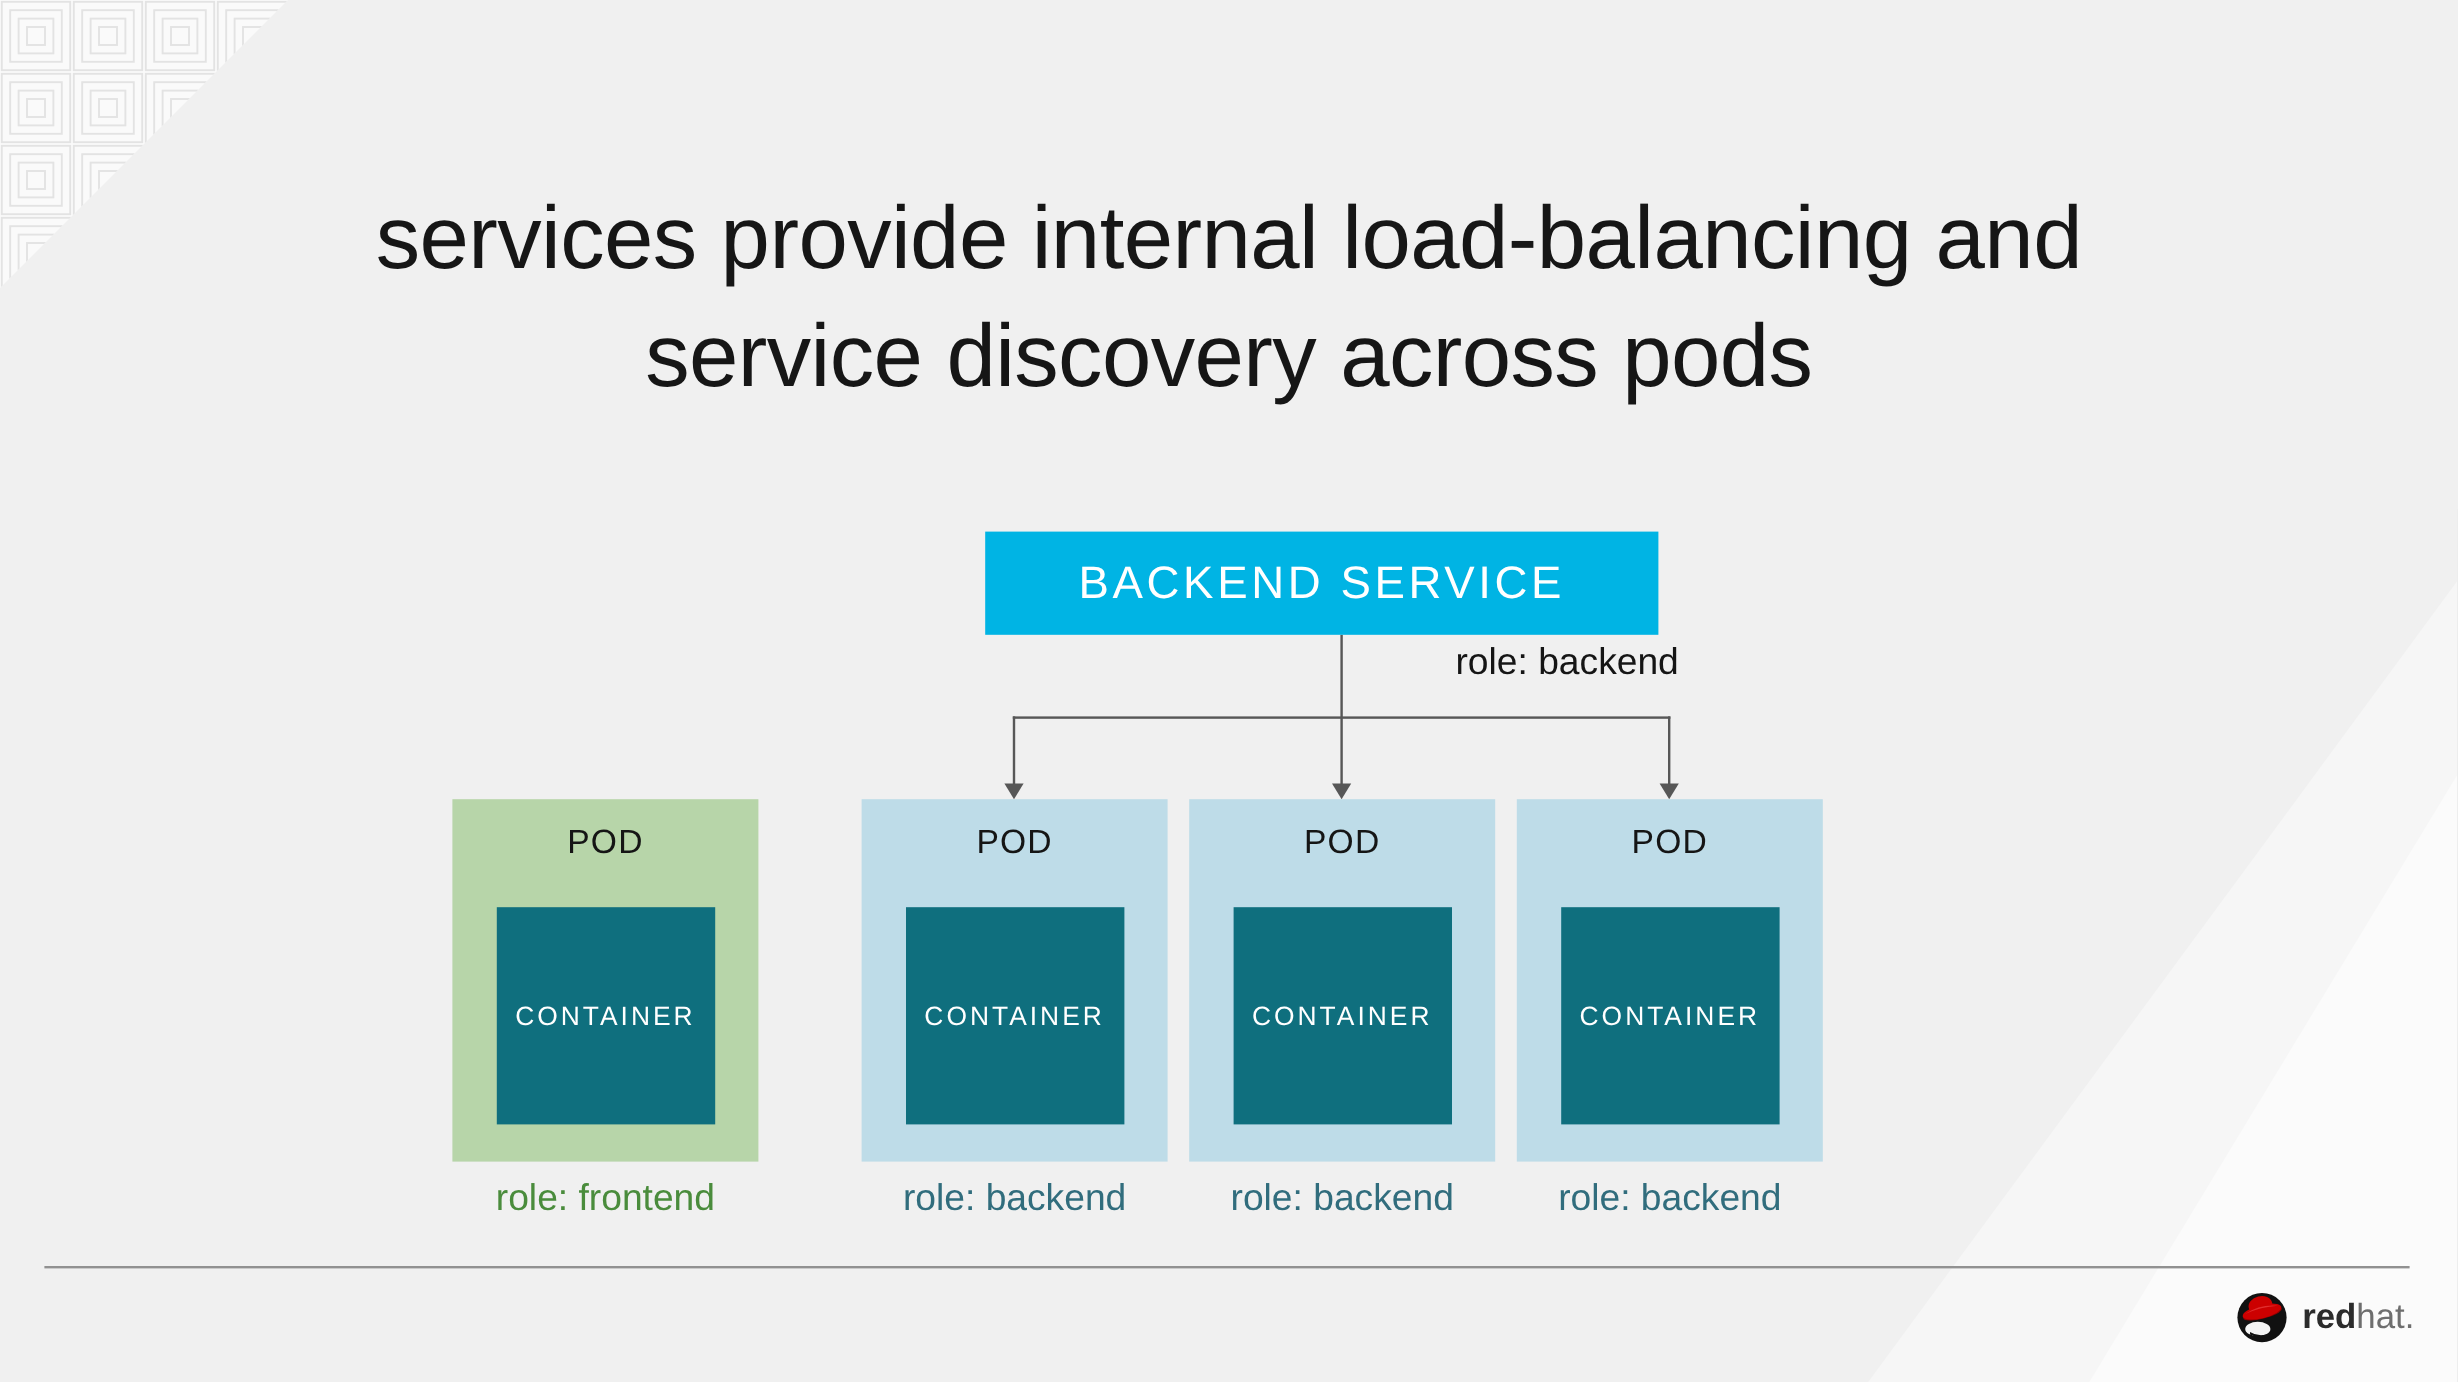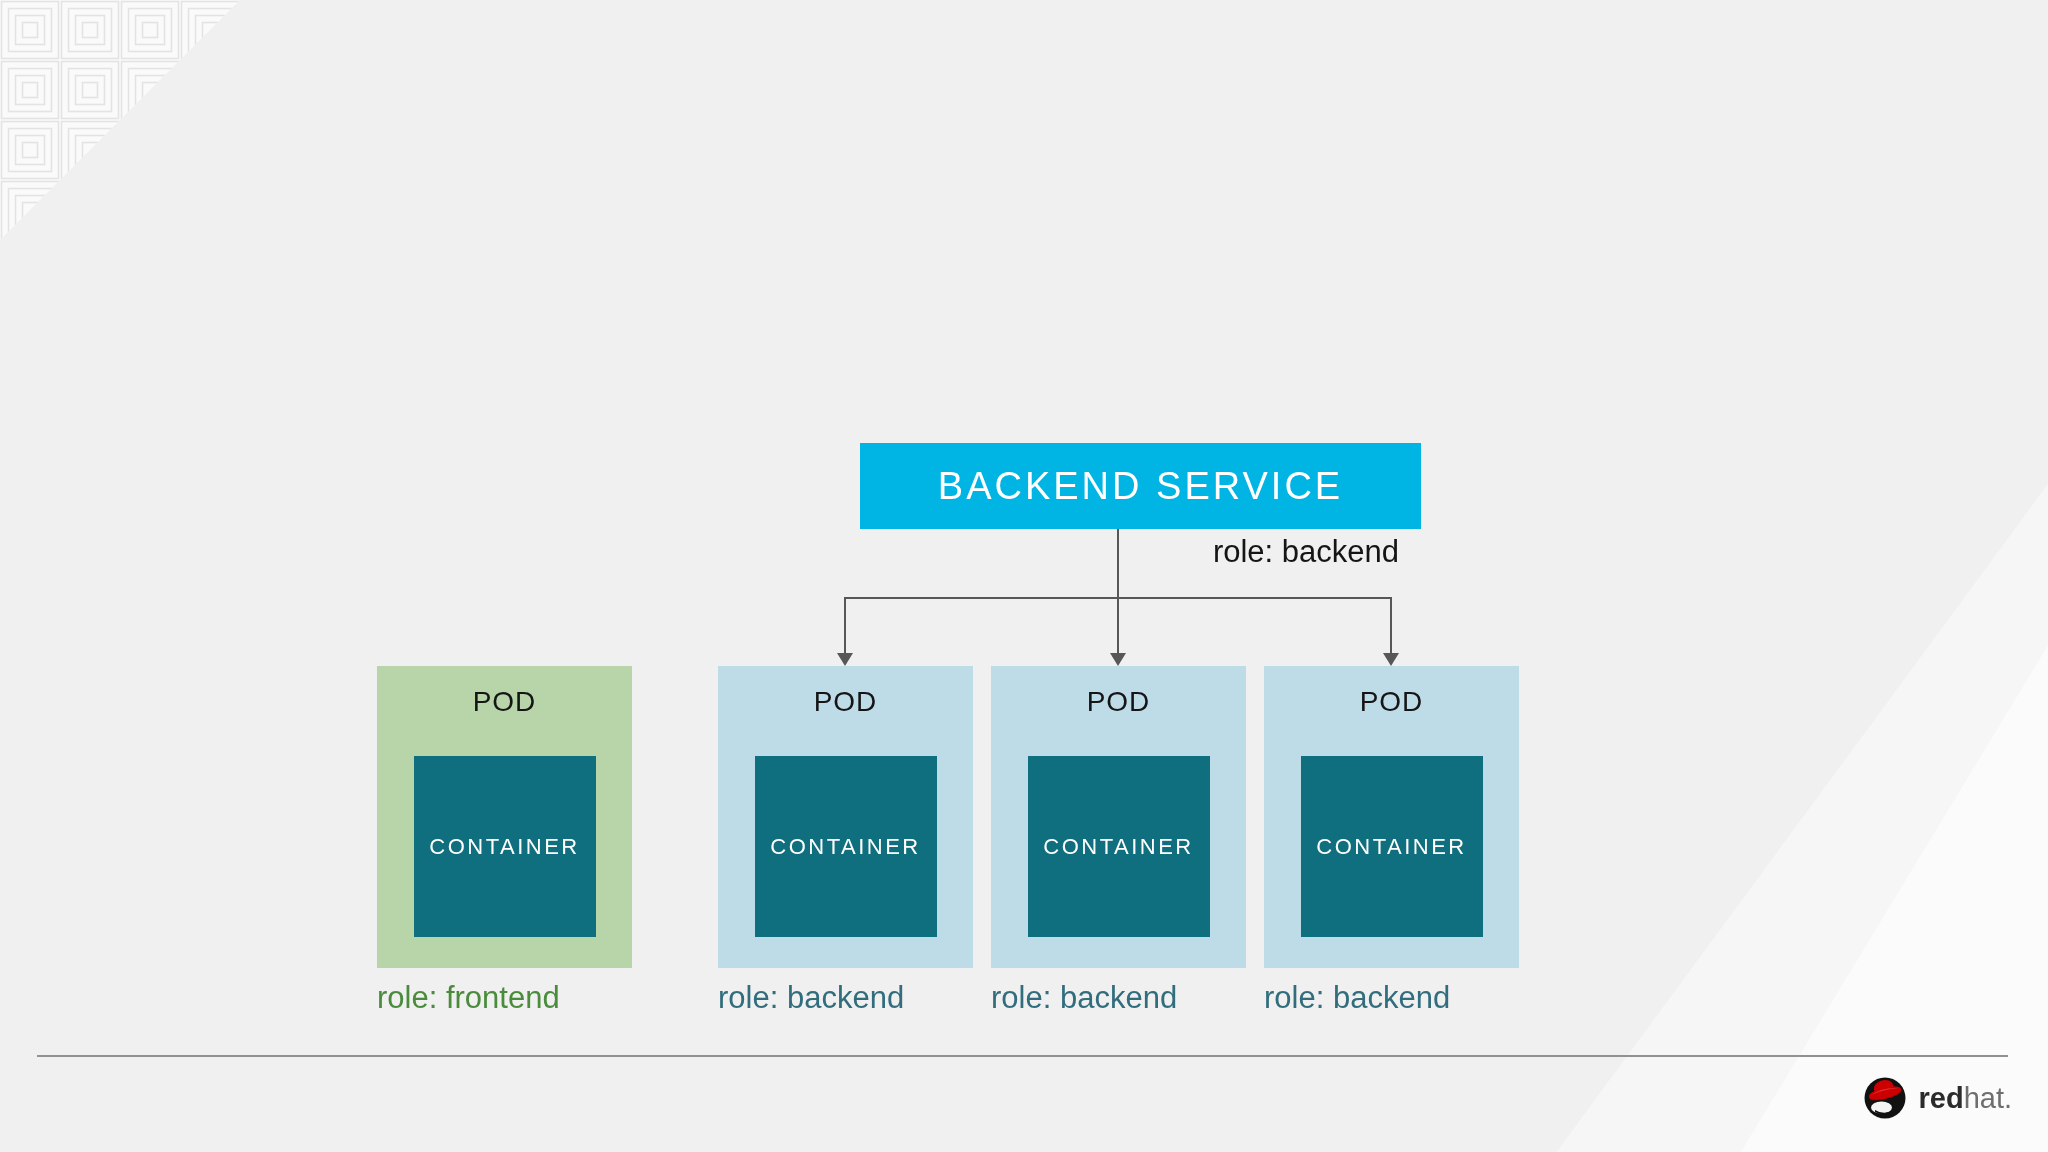--- a/index.html
+++ b/index.html
@@ -31,21 +31,21 @@
     text-align:center;
     font-size:74px;line-height:99px;
     font-weight:300;
     letter-spacing:-.5px;
     color:var(--title-ink,#161616);
   }
   .title span{display:block;}
   
   .service-box{
     position:absolute;z-index:2;
-    left:860px;top:443px;width:561px;height:86px;
+    left:821px;top:443px;width:561px;height:86px;
     background:var(--service-cyan,#00b4e4);
     display:flex;align-items:center;justify-content:center;
     color:#ffffff;
     font-size:38px;letter-spacing:3px;
   }
   .service-role{
     position:absolute;z-index:2;
     left:838px;top:534px;width:561px;
     text-align:right;
     font-size:31px;
@@ -80,21 +80,21 @@
   }
   .container-box{
     position:absolute;top:90px;left:50%;transform:translateX(-50%);
     width:182px;height:181px;
     background:var(--container-teal,#0f6f7e);
     display:flex;align-items:center;justify-content:center;
     color:#ffffff;font-size:22px;letter-spacing:2.5px;
     white-space:nowrap;
   }
   .pod-role{
-    margin-top:12px;
+    margin-top:12px;text-align:center;
     font-size:31px;color:var(--role-teal,#316d7d);
   }
   .pod--frontend .pod-role{color:var(--role-green,#4a8c3c);}
   
   .divider{
     position:absolute;z-index:2;
     left:37px;top:1055px;width:1971px;height:2px;
     background:var(--divider-gray,#919191);
   }
   .brand{
@@ -127,20 +127,24 @@
       <rect width="260" height="260" fill="#fafafa"></rect>
       <rect width="260" height="260" fill="url(#sqpat)"></rect>
     </g>
   </svg>
 
   <div class="deco-br">
     <div class="band1"></div>
     <div class="band2"></div>
   </div>
 
+  <h1 class="title">
+    <span>services provide internal load-balancing and</span>
+    <span>service discovery across pods</span>
+  </h1>
 
   <div class="service-box">
     <span>BACKEND SERVICE</span>
   </div>
   <div class="service-role">role: backend</div>
 
   <div class="line v-mid"></div>
   <div class="line h-main"></div>
   <div class="line v-left"></div>
   <div class="line v-right"></div>

